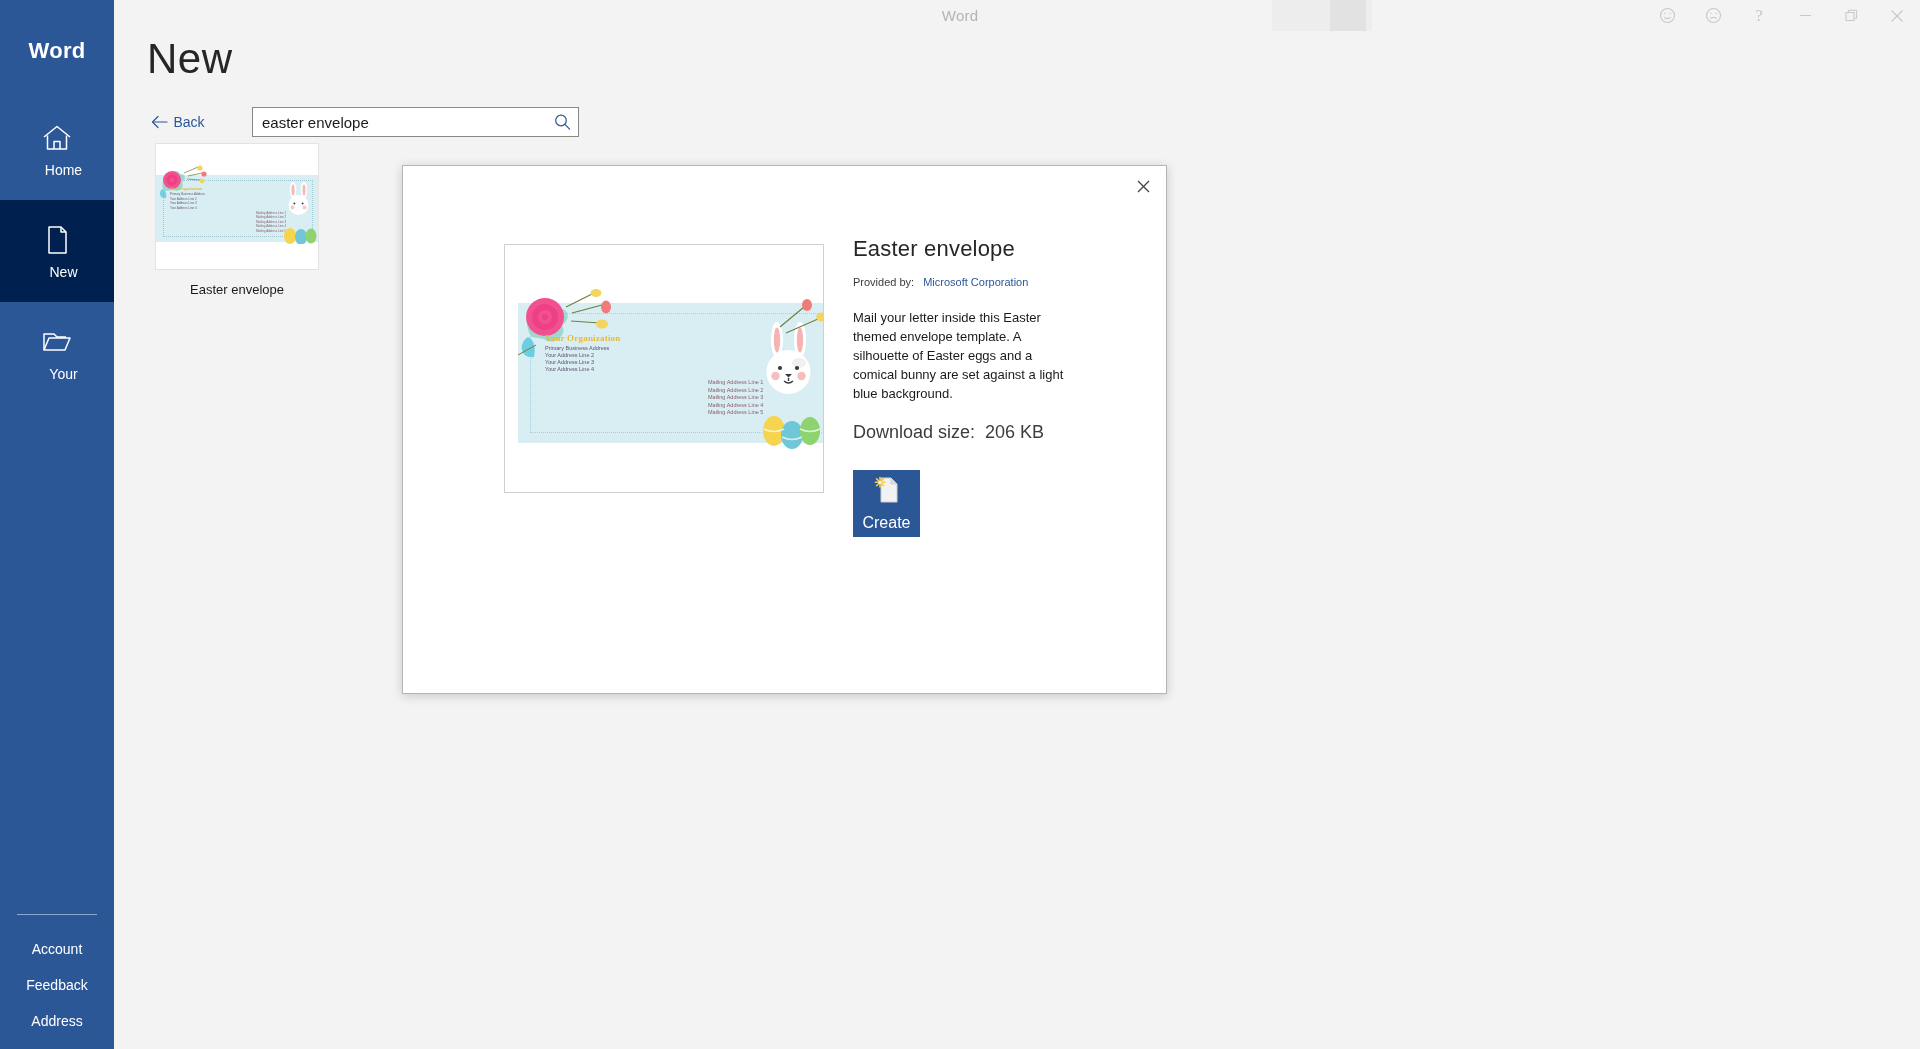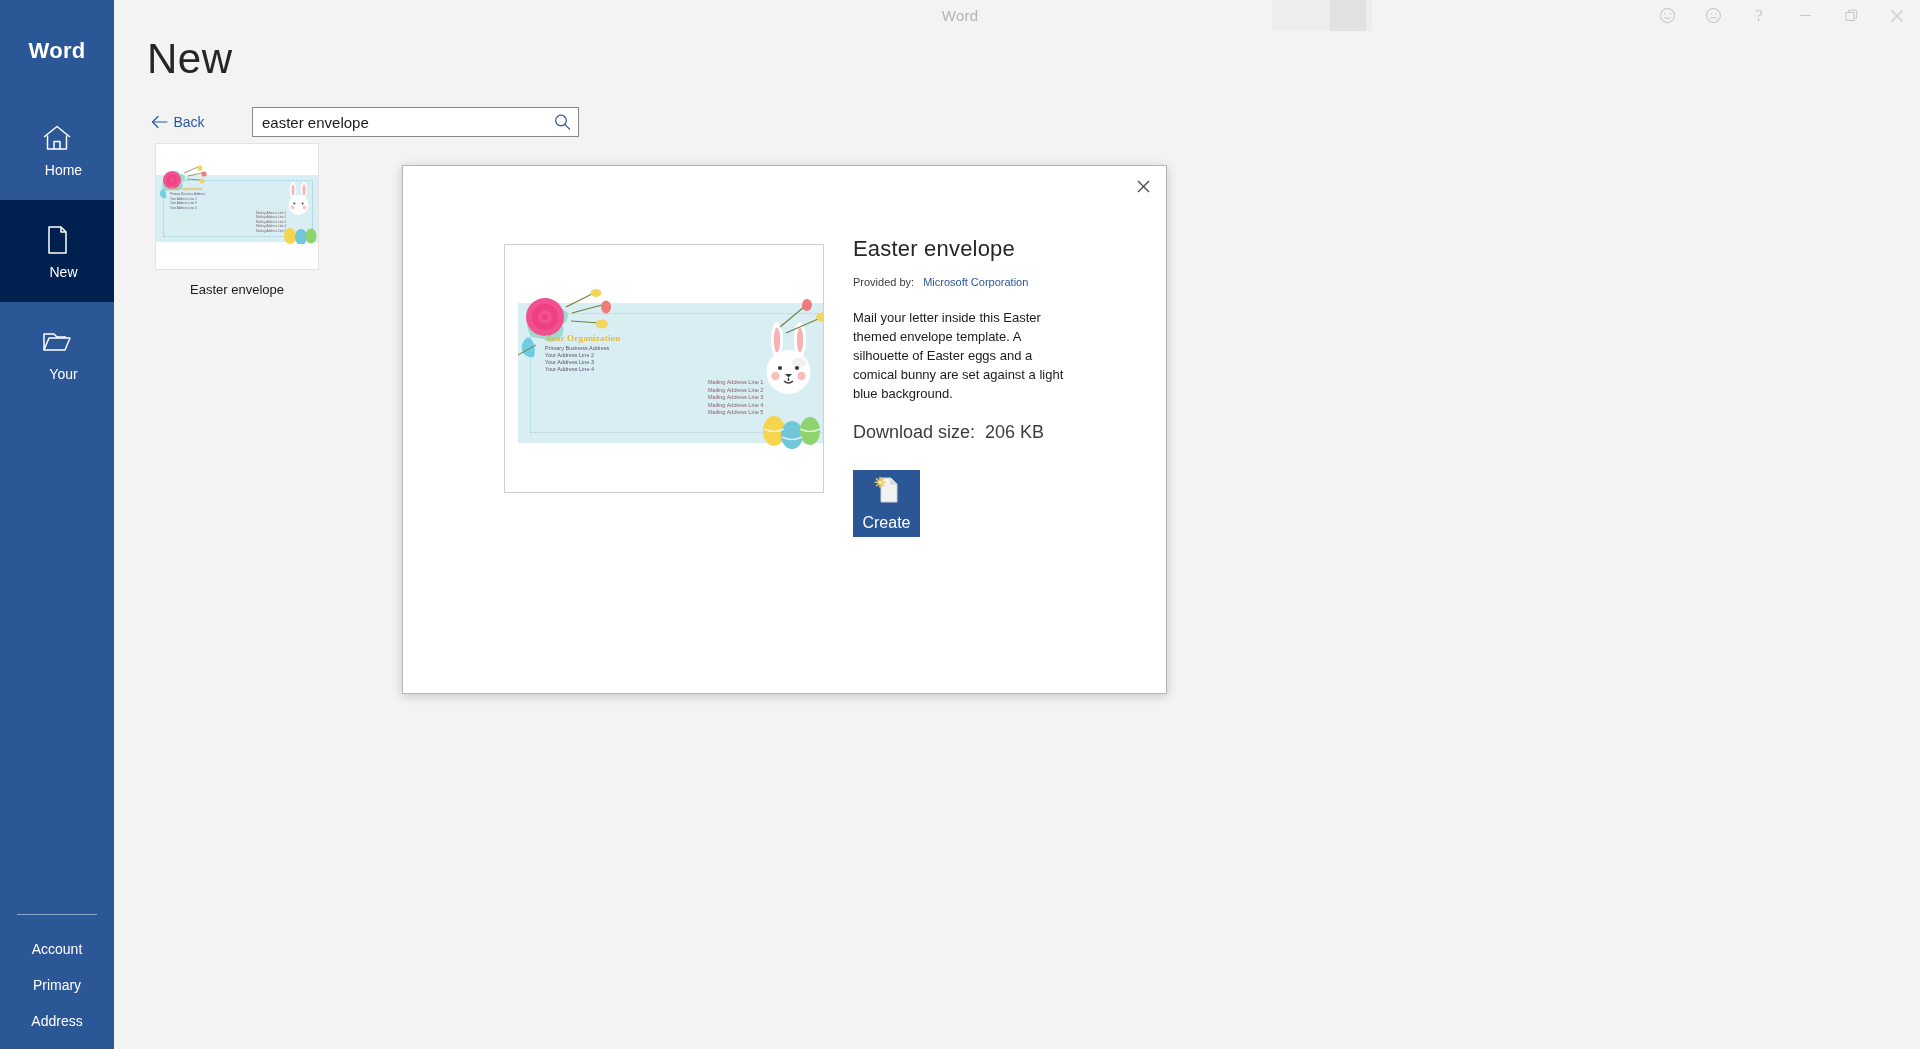--- a/index.html
+++ b/index.html
@@ -263,21 +263,21 @@
         <path d="M4 25V9h10l3 3h9"></path>
         <path d="M4 25l5-12h21l-5 12z"></path>
       </svg>
     </span>
     <span class="lbl">Your</span>
   </div>
 
   <div class="rail-bottom">
     <div class="rail-sep"></div>
     <a class="rail-link">Account</a>
-    <a class="rail-link">Primary</a>
+    <a class="rail-link">Feedback</a>
     <a class="rail-link">Address</a>
   </div>
 </div>
 
 <div class="main">
   <div class="page-title">New</div>
 
   <div class="searchrow">
     <div class="back-btn">
       <span class="back-arrow">

